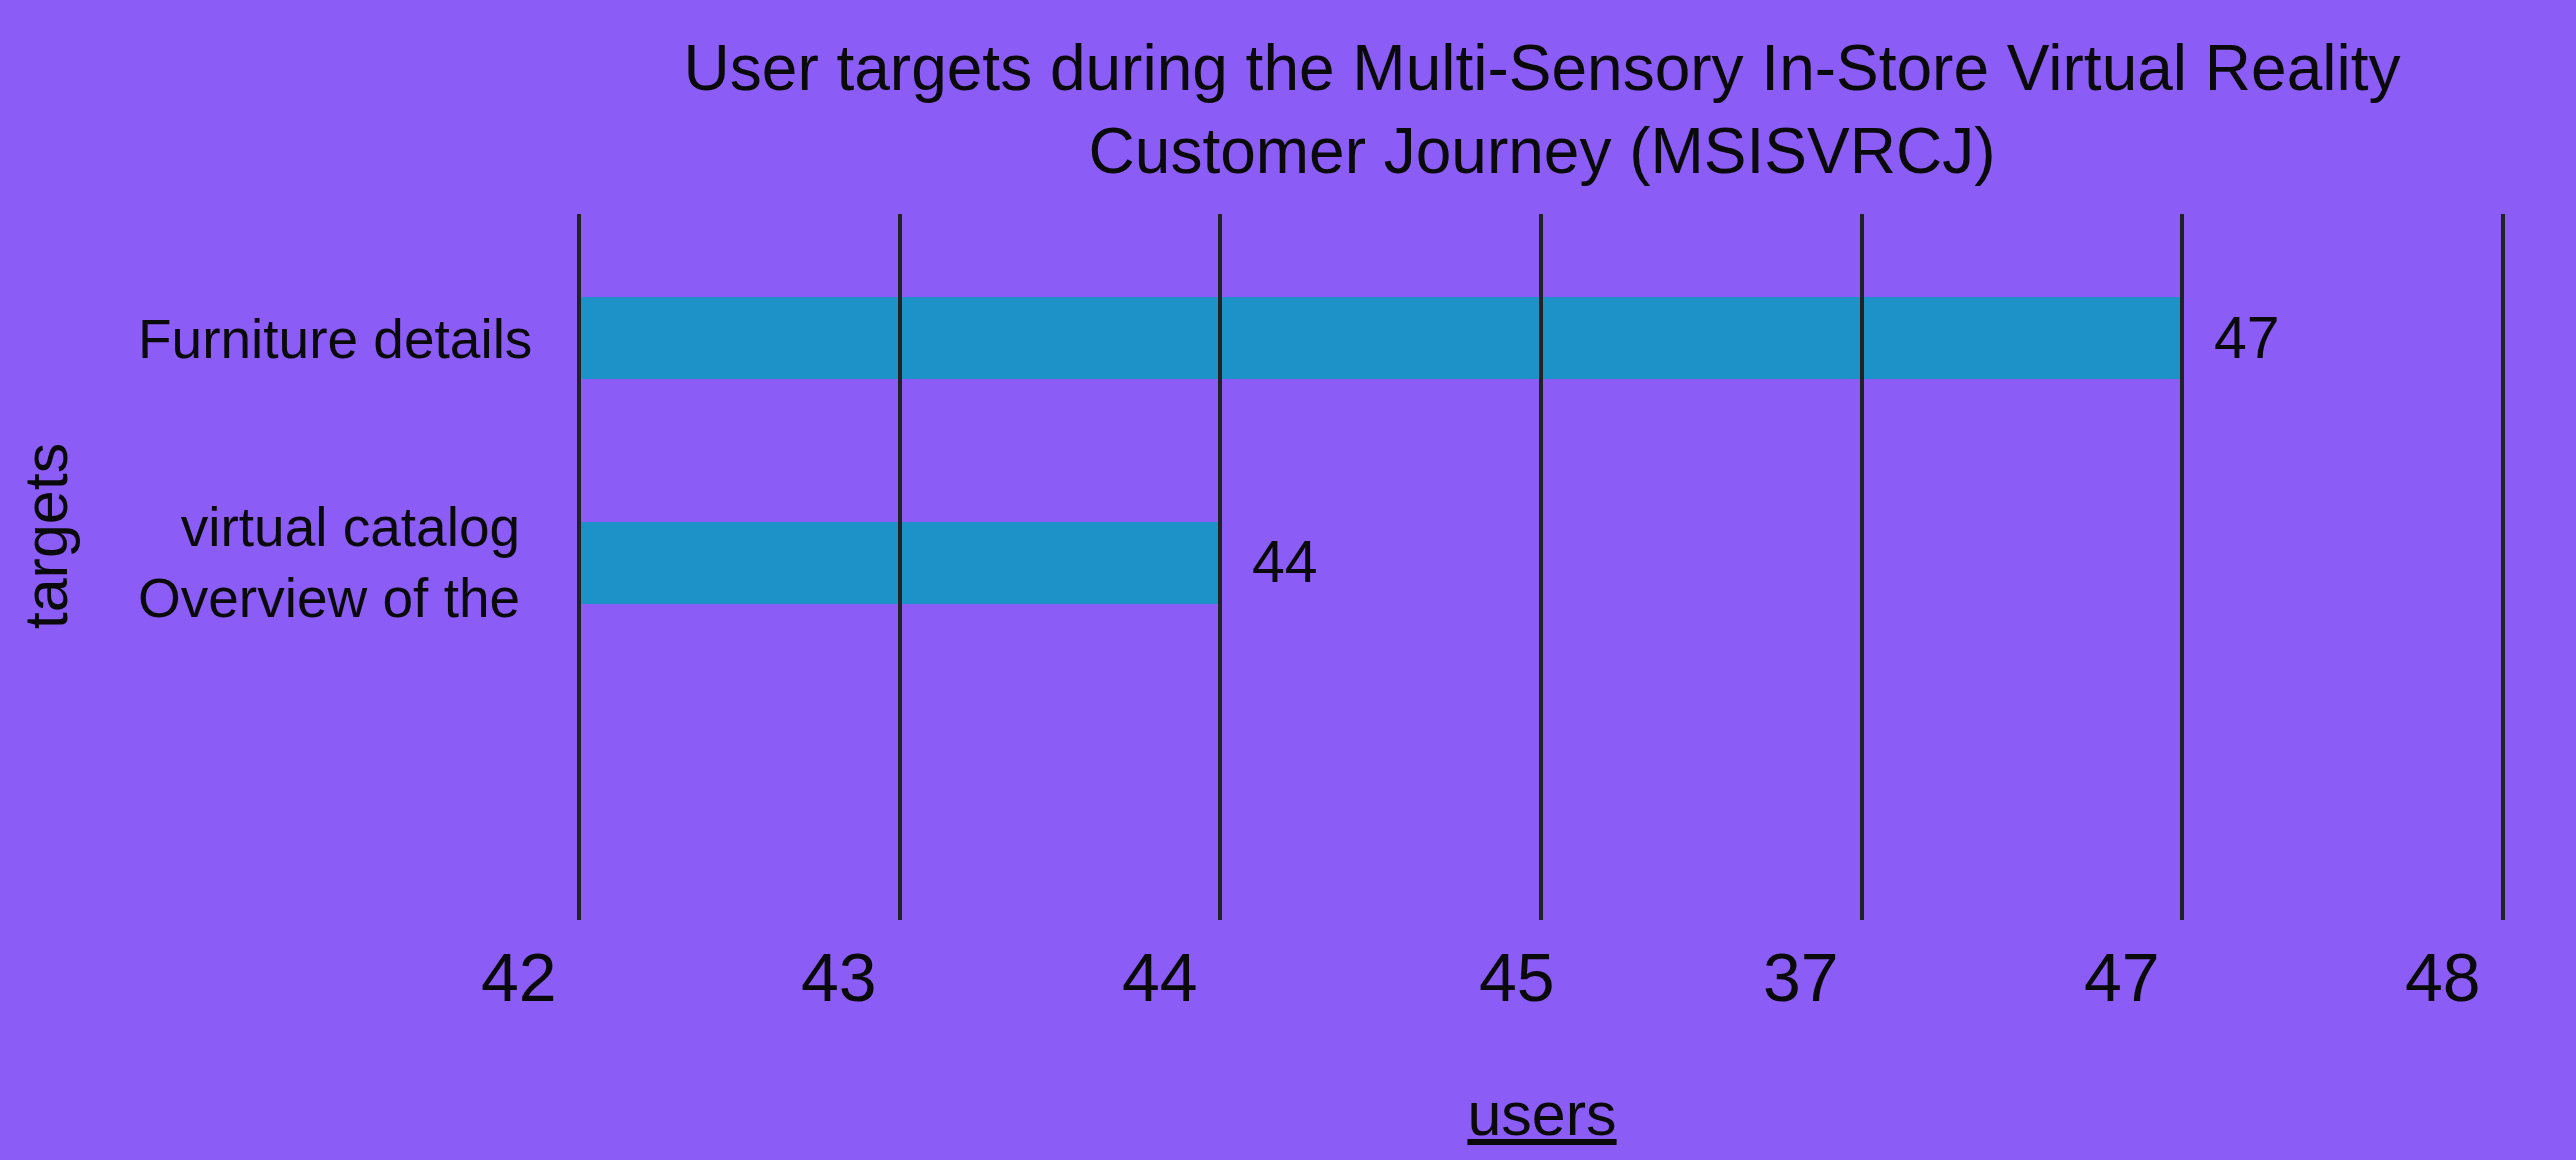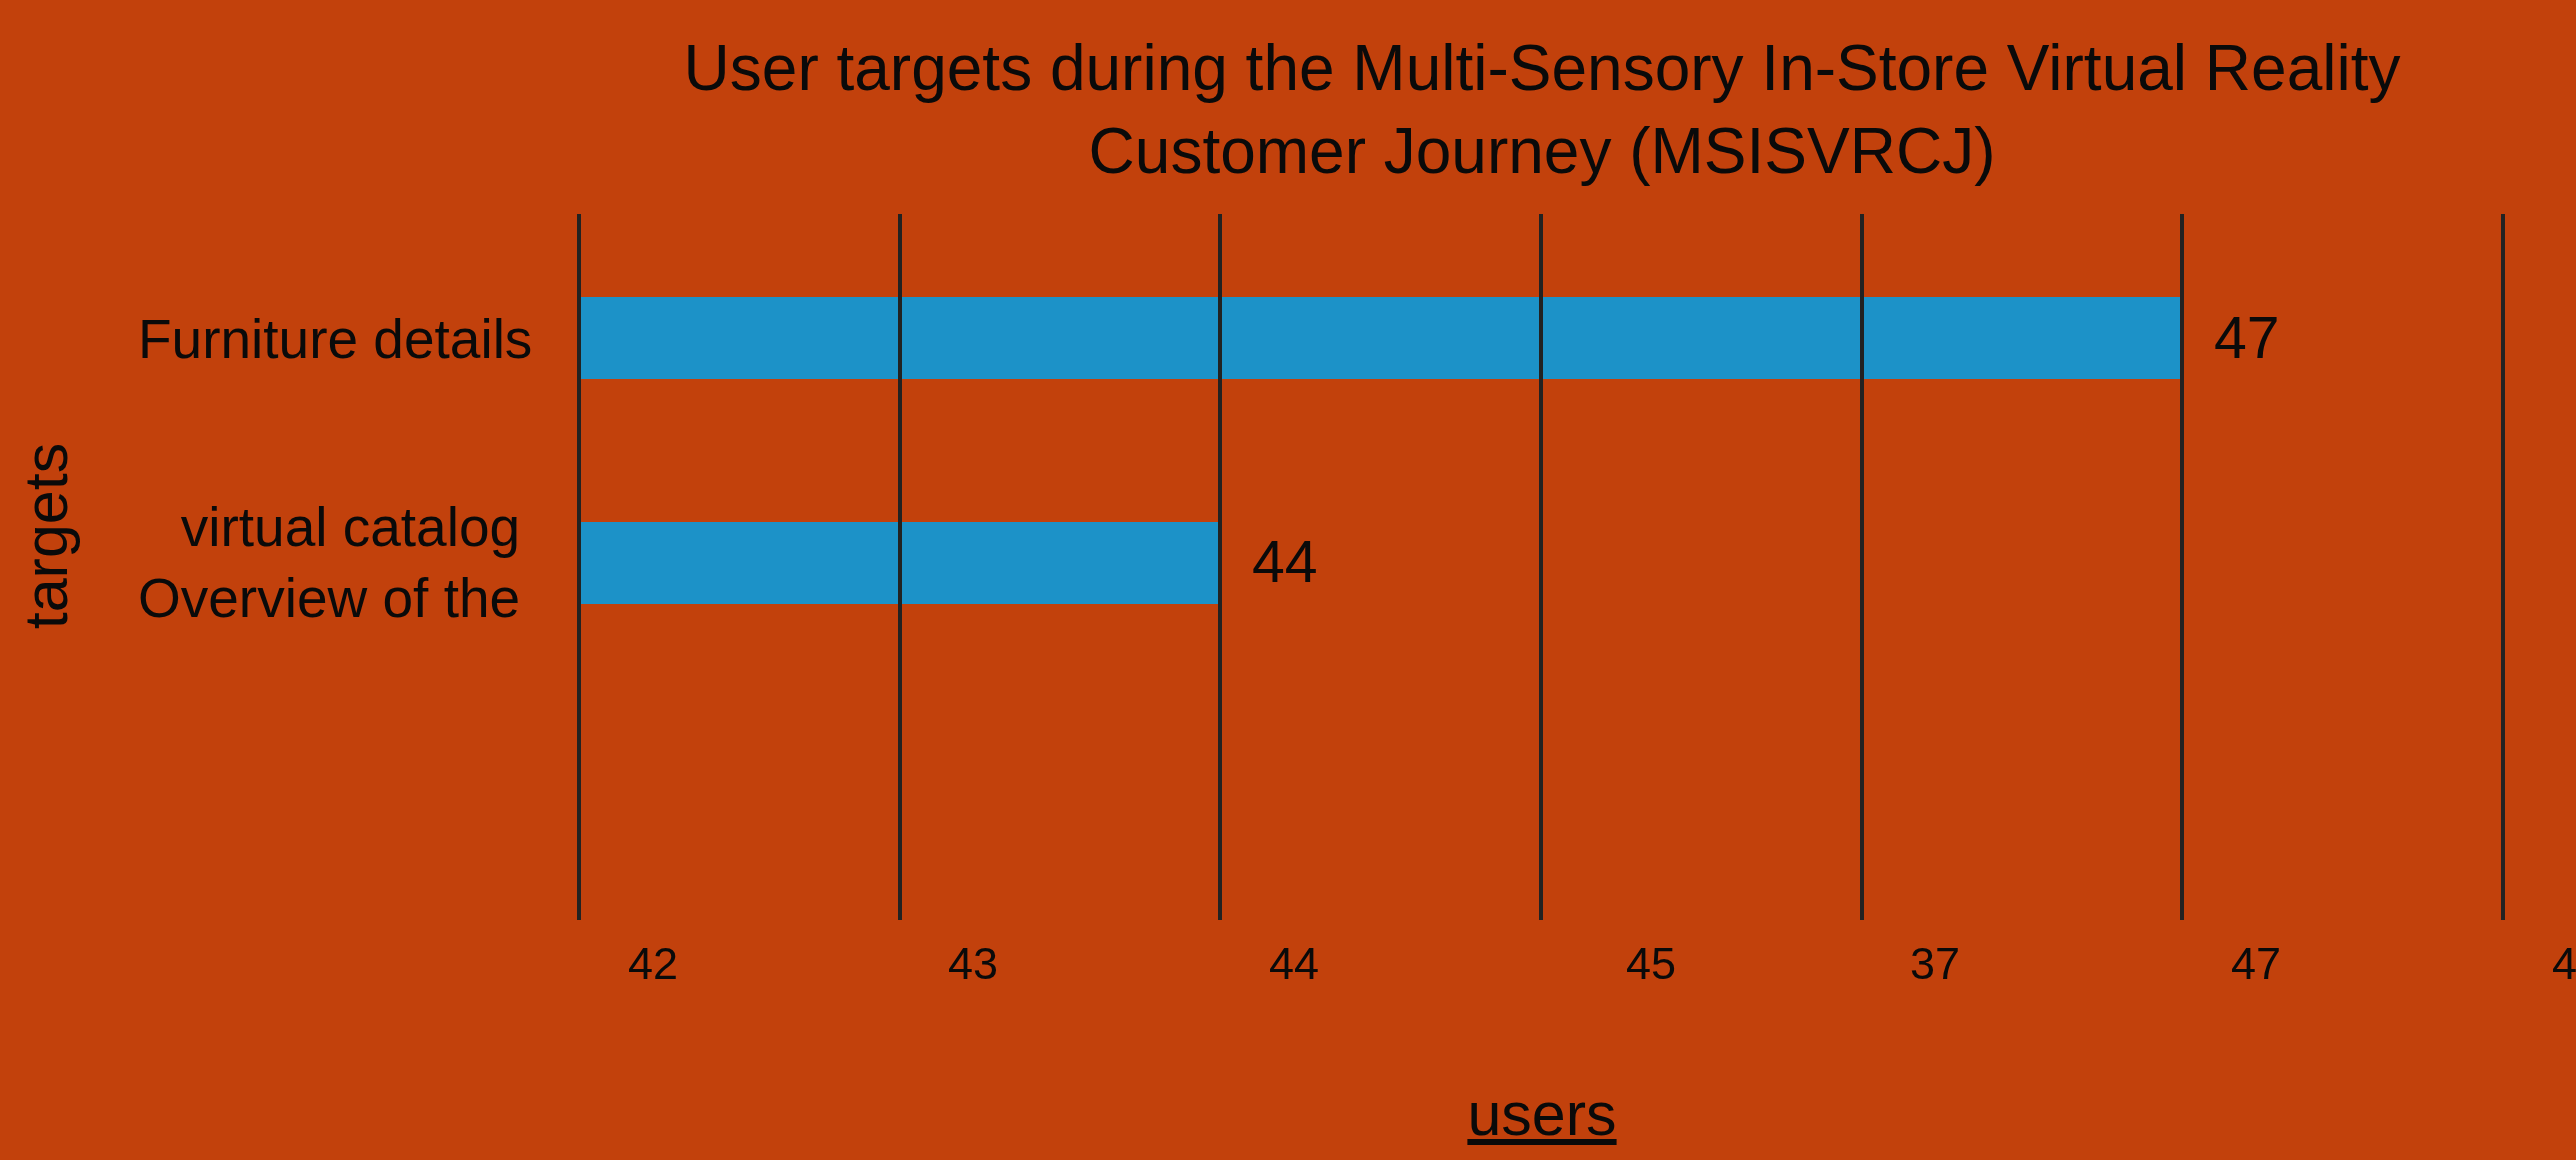--- a/index.html
+++ b/index.html
@@ -4,21 +4,21 @@
 <style>
   html, body {
     margin: 0;
     padding: 0;
     background: #ffffff;
   }
   .chart {
     position: relative;
     width: 2576px;
     height: 1160px;
-    background: #c2410c;
+    background: #8b5cf6;
     font-family: "Liberation Sans", "DejaVu Sans", sans-serif;
     color: #0a0a0a;
     overflow: hidden;
   }
   .chart-title {
     position: absolute;
     left: 579px;
     width: 1926px;
     top: 27px;
     text-align: center;
@@ -56,22 +56,22 @@
     transform: translateY(-50%);
     font-size: 55px;
     line-height: 71px;
     text-align: right;
     color: #0a0a0a;
     white-space: nowrap;
   }
   .x-tick-label {
     position: absolute;
     width: 197px;
-    text-align: right;
-    font-size: 45px;
+    text-align: left;
+    font-size: 68px;
     color: #0a0a0a;
   }
   .x-axis-label {
     position: absolute;
     left: 579px;
     width: 1926px;
     top: 1079px;
     text-align: center;
     font-size: 61px;
     color: #0a0a0a;

